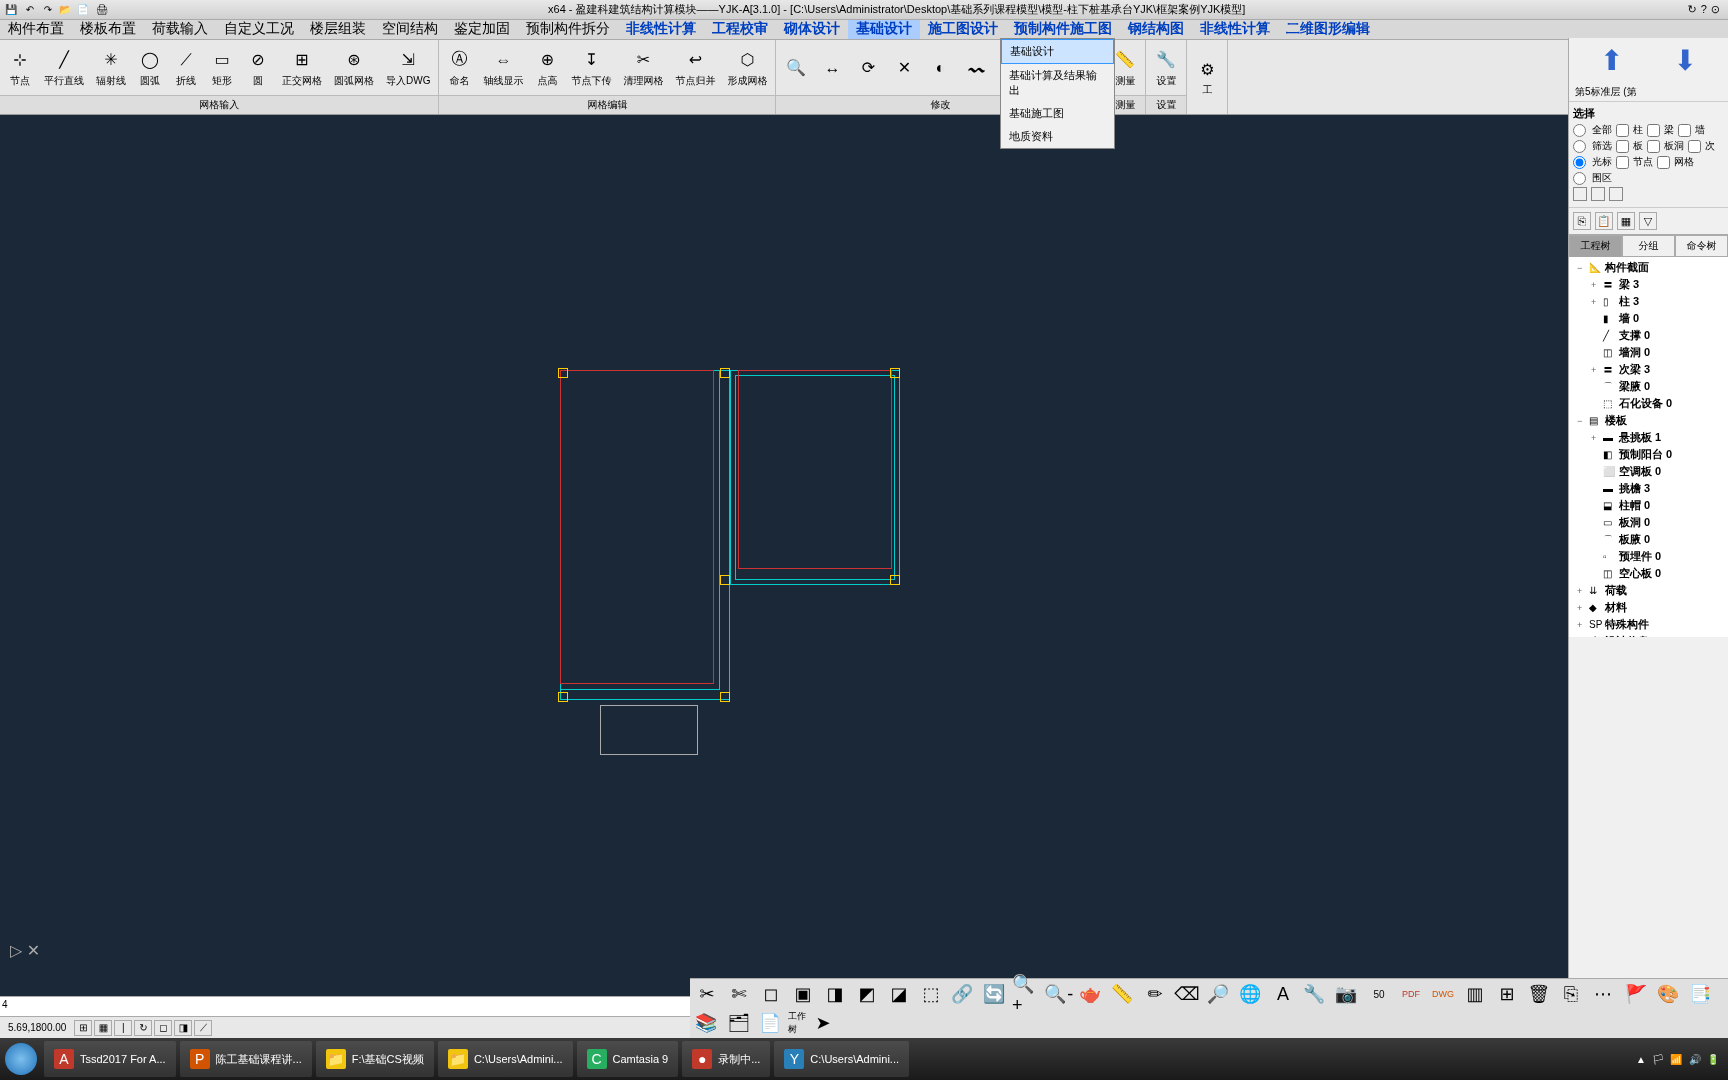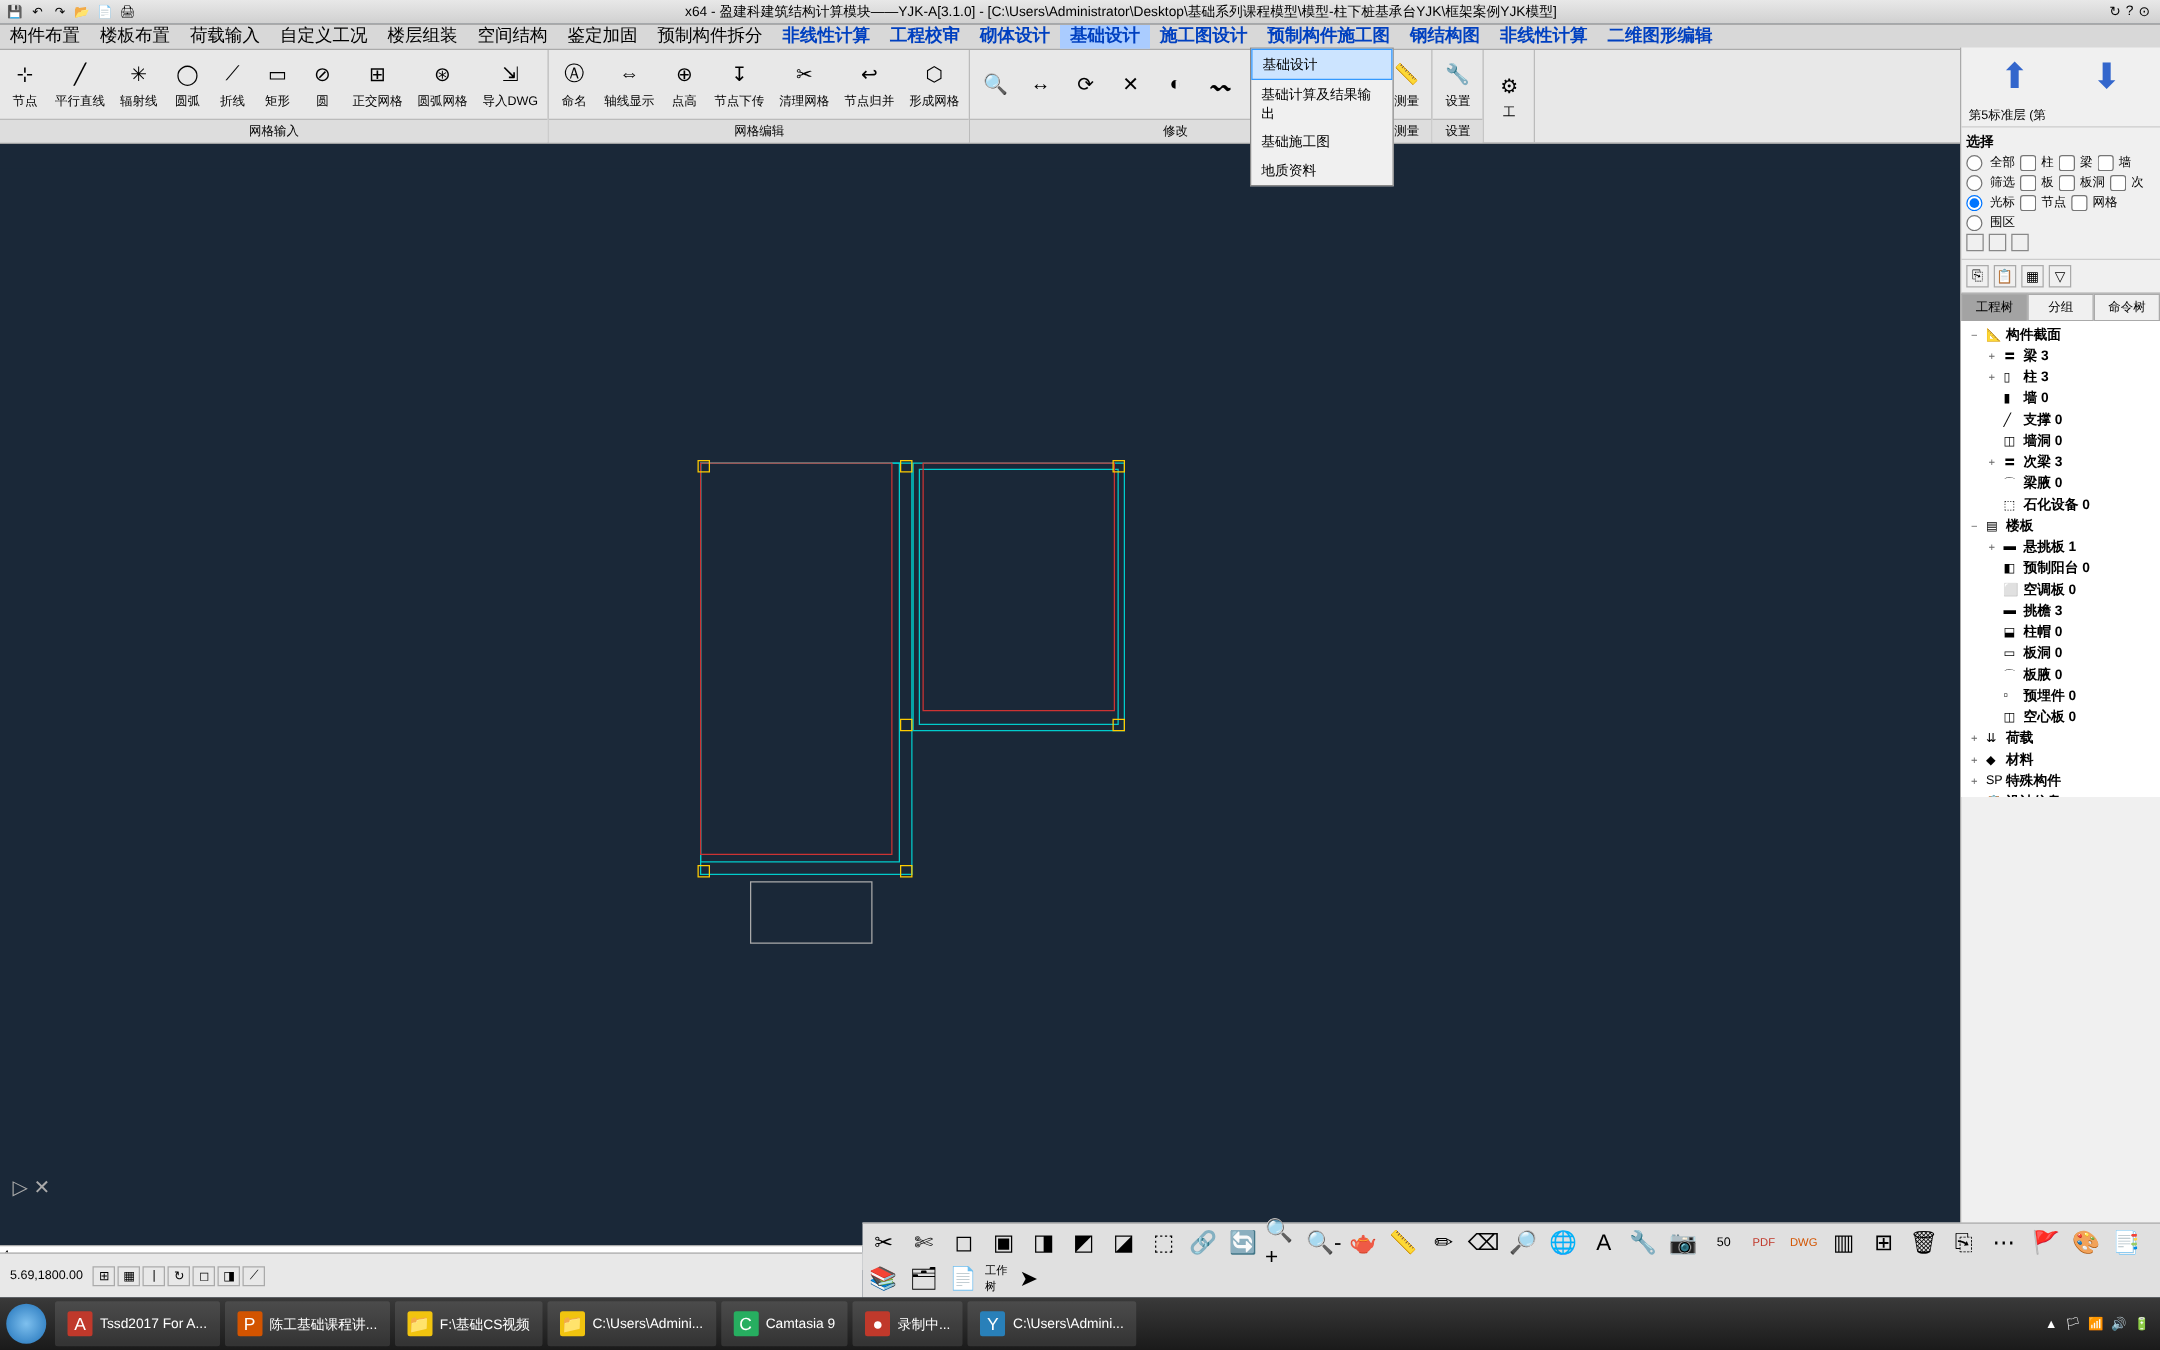--- a/index.html
+++ b/index.html
@@ -55,21 +55,21 @@
 .tree { padding: 2px; overflow-y: auto; height: 380px; background: #fff; }
 .tree-item { padding: 1px 0; display: flex; align-items: center; gap: 2px; }
 .tree-item .indent { display: inline-block; }
 .tree-item .toggle { width: 10px; font-size: 9px; color: #666; }
 .tree-item .ticon2 { width: 14px; font-size: 10px; }
 .tree-item .tlabel2 { font-size: 11px; font-weight: bold; }
 
 .bottom-toolbar { position: absolute; bottom: 42px; left: 690px; right: 0; height: 60px; background: #e0e0e0; display: flex; flex-wrap: wrap; align-items: center; padding: 2px; gap: 2px; border-top: 1px solid #aaa; }
 .bottom-toolbar span { width: 30px; height: 26px; display: inline-flex; align-items: center; justify-content: center; font-size: 18px; cursor: pointer; }
 
-.status-bar { position: absolute; bottom: 42px; left: 0; width: 690px; height: 36px; background: #e8e8e8; display: flex; align-items: center; font-size: 10px; border-top: 1px solid #aaa; padding: 0 8px; gap: 8px; }
+.status-bar { position: absolute; bottom: 42px; left: 0; width: 690px; height: 22px; background: #e8e8e8; display: flex; align-items: center; font-size: 10px; border-top: 1px solid #aaa; padding: 0 8px; gap: 8px; }
 .status-bar .sb-icons { display: flex; gap: 2px; }
 .status-bar .sb-icons span { width: 18px; height: 16px; border: 1px solid #aaa; display: inline-flex; align-items: center; justify-content: center; }
 
 .taskbar { position: absolute; bottom: 0; left: 0; right: 0; height: 42px; background: linear-gradient(#3a3a3a, #1a1a1a); display: flex; align-items: center; }
 .task-item { height: 36px; display: flex; align-items: center; padding: 0 10px; margin: 0 2px; background: rgba(255,255,255,0.1); color: #fff; font-size: 11px; cursor: pointer; border-radius: 2px; gap: 6px; }
 .task-item .task-icon { width: 20px; height: 20px; display: inline-flex; align-items: center; justify-content: center; font-size: 14px; }
 .start-btn { width: 42px; height: 42px; display: flex; align-items: center; justify-content: center; cursor: pointer; }
 .start-orb { width: 32px; height: 32px; border-radius: 50%; background: radial-gradient(#7ec0ee, #1e70b8); }
 .tray { margin-left: auto; display: flex; align-items: center; gap: 6px; padding: 0 8px; color: #fff; font-size: 10px; }
 

